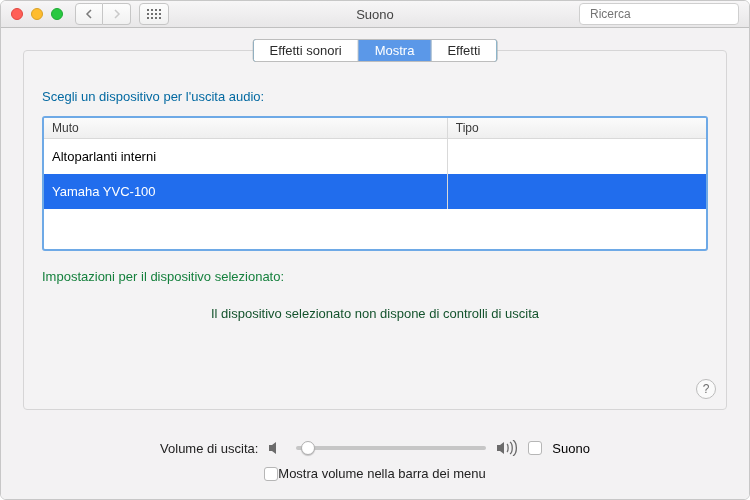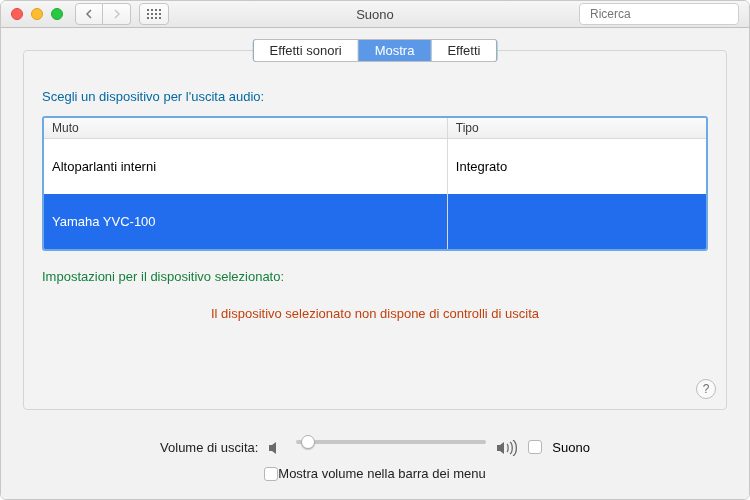--- a/index.html
+++ b/index.html
@@ -26,27 +26,27 @@
 .tab:last-child{border-right:0}
 .tab.sel{background:#5b98e8;color:#fff}
 .card-inner{padding:26px 18px 0}
 .label{font-weight:400;margin-bottom:12px;color:#0369a1}
 .table{border:2px solid #6ea9e6;border-radius:3px;background:#fff;height:135px;overflow:hidden}
 .thead{display:flex;background:linear-gradient(#fbfbfb,#efefef);border-bottom:1px solid #d9d9d9;color:#3a3a3a}
 .th{padding:3px 8px;font-size:12px}
 .col1{width:61%;border-right:1px solid #d9d9d9}
 .col2{flex:1}
 .trow{display:flex}
-.td{padding:20px 8px;font-size:13px}
+.td{padding:10px 8px;font-size:13px}
 .trow.sel{background:#216ded;color:#fff}
 .sub{margin-top:18px;color:#15803d}
-.note{text-align:center;margin-top:22px;color:#c2410c}
+.note{text-align:center;margin-top:22px;color:#14532d}
 .help{position:absolute;right:10px;bottom:10px;width:20px;height:20px;border:1px solid #bcbcbc;border-radius:50%;display:flex;align-items:center;justify-content:center;color:#6d6d6d;background:#fafafa;font-size:12px}
 .footer{padding:8px 0 18px;background:#f3f2f3;border-top:0}
-.volrow{display:flex;justify-content:center;gap:10px}
+.volrow{display:flex;align-items:center;justify-content:center;gap:10px}
 .vollabel{color:#222}
 .slider{width:190px;height:4px;background:#c6c6c6;border-radius:2px;position:relative}
 .knob{position:absolute;top:50%;left:6%;transform:translate(-50%,-50%);width:14px;height:14px;background:#fff;border:1px solid #b0b0b0;border-radius:50%;box-shadow:0 1px 1px rgba(0,0,0,.2)}
 .chk{width:14px;height:14px;border:1px solid #b6b6b6;border-radius:3px;background:#fff;display:inline-block;vertical-align:middle}
 .menurow{display:flex;align-items:center;justify-content:center;gap:0;margin-top:10px;color:#222}
 svg{display:block}
 </style>
 </head>
 <body>
 
@@ -106,21 +106,20 @@
       </div>
       <div class="card-inner">
         <div class="label">Scegli un dispositivo per l'uscita audio:</div>
         <div class="table">
           <div class="thead">
             <div class="th col1">Muto</div>
             <div class="th col2">Tipo</div>
           </div>
           <div class="trow">
             <div class="td col1">Altoparlanti interni</div>
-            <div class="td col2">Integrato</div>
           </div>
           <div class="trow sel">
             <div class="td col1">Yamaha YVC-100</div>
           </div>
         </div>
         <div class="sub">Impostazioni per il dispositivo selezionato:</div>
         <div class="note">Il dispositivo selezionato non dispone di controlli di uscita</div>
       </div>
       <div class="help">?</div>
     </div>

